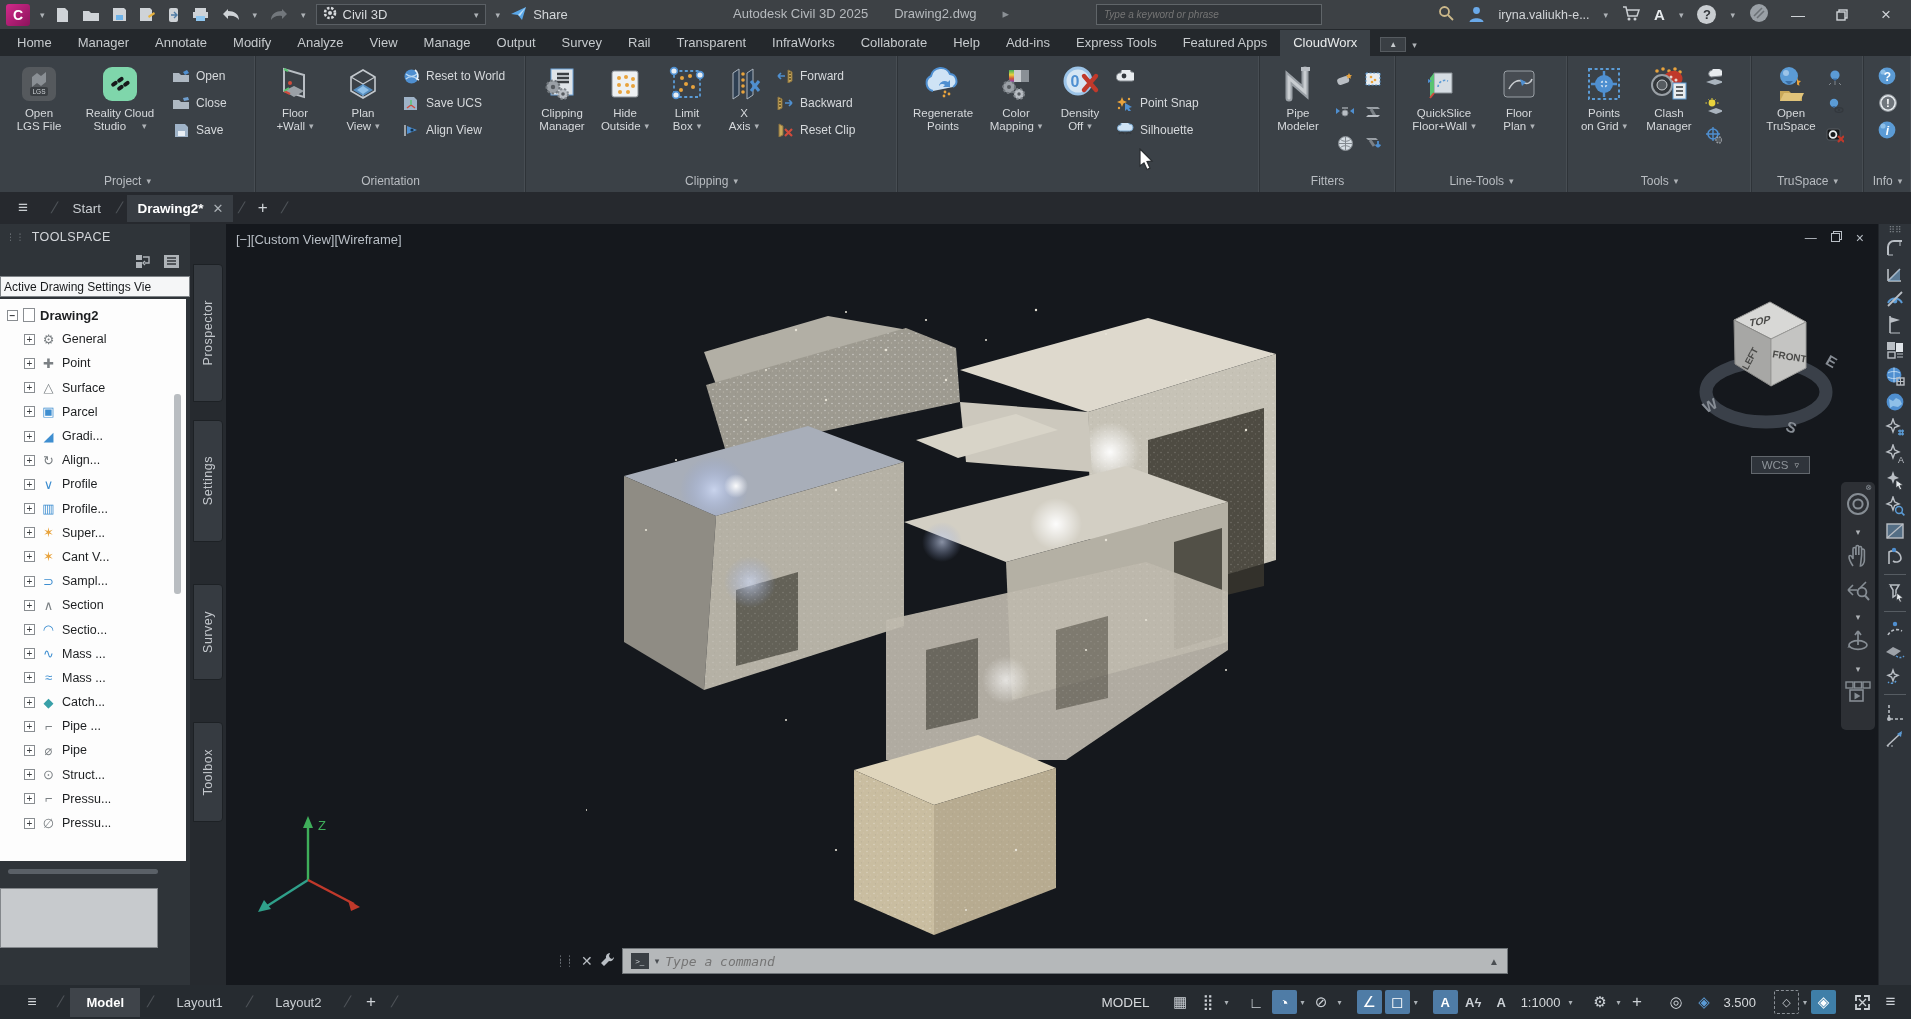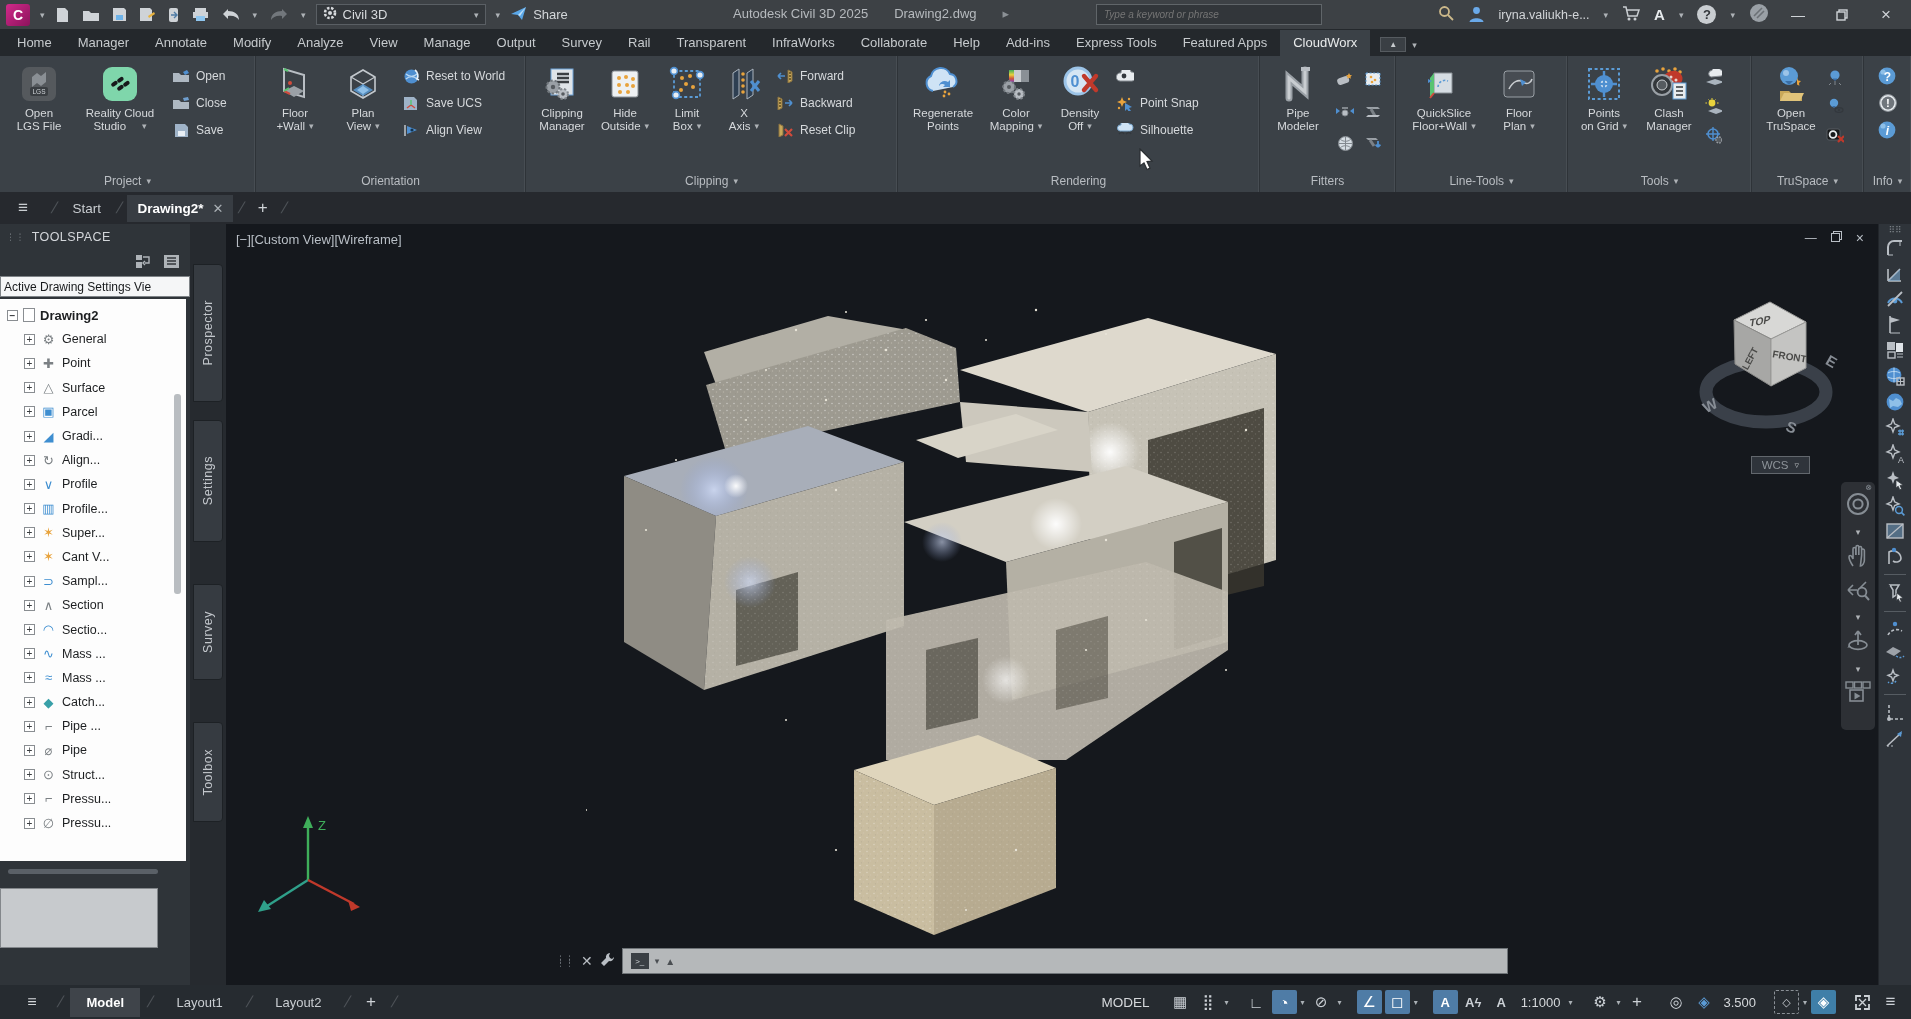--- a/index.html
+++ b/index.html
@@ -587,23 +587,20 @@
             <span class="sicon">
                 <svg width="18" height="14">
                   <path d="M4 8a3 3 0 011-6 4 4 0 018-1 2.6 2.6 0 011 7z" fill="#cfe3f5" stroke="#7aa8cf"></path>
                   <path d="M3 11c2-2 4-2 5 0m2 0c2-2 4-2 5 0" stroke="#33383d" stroke-width="1.4" fill="none"></path>
                 </svg>
               </span>
             <span>Silhouette</span>
           </div>
         </div>
       </div>
-      <div class="rp-l">
-          <span>Rendering</span>
-        </div>
     </div>
 
     <div class="rpanel" style="width:136px">
       <div class="rp-c">
         <div class="bigbtn" style="width:64px">
           <span class="bicon">
               <svg width="38" height="40">
                 <path d="M10 34V14l16 14V6" fill="none" stroke="#9aa0a6" stroke-width="7" stroke-linecap="round"></path>
                 <path d="M10 34V14l16 14V6" fill="none" stroke="#c9cdd1" stroke-width="3" stroke-linecap="round"></path>
                 <rect x="22" y="3" width="9" height="4" fill="#b9bec4"></rect>
@@ -1188,20 +1185,21 @@
 
       <div class="cmdbar">
         <span class="cmd-grip">⋮⋮<br>⋮⋮</span>
         <span class="cmd-x">✕</span>
         <span class="cmd-w"><svg width="15" height="15">
               <path d="M10 1a4 4 0 00-4 5L1 11l3 3 5-5a4 4 0 005-4l-2 2-2-1-1-2z" fill="#b9bec4"></path>
             </svg></span>
         <div class="cmd-input">
           <span class="cmd-prompt">&gt;_</span>
           <span class="chv" style="color:#4a4e52">▾</span>
+          <input placeholder="Type a command" style="">
           <span class="cmd-up">▲</span>
         </div>
       </div>
     </div>
 
     <div class="rdock">
       <span class="grip">⠿⠿</span>
       <span>
           <svg width="20" height="20">
             <path d="M3 17V9a6 6 0 016-6h8" fill="none" stroke="#b9bec4" stroke-width="2"></path>

